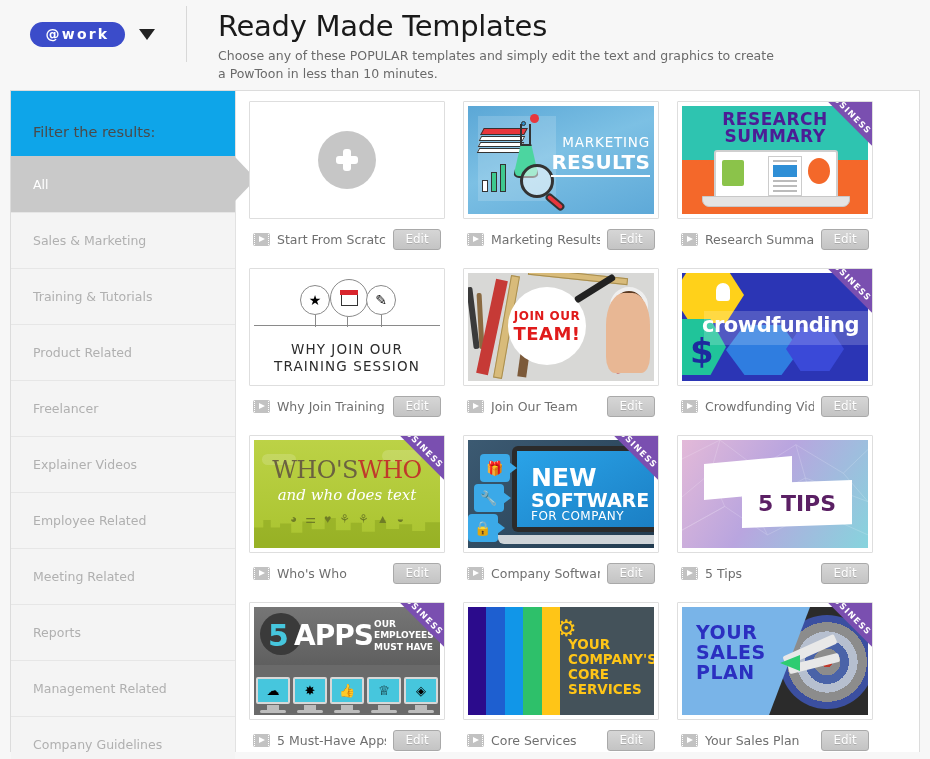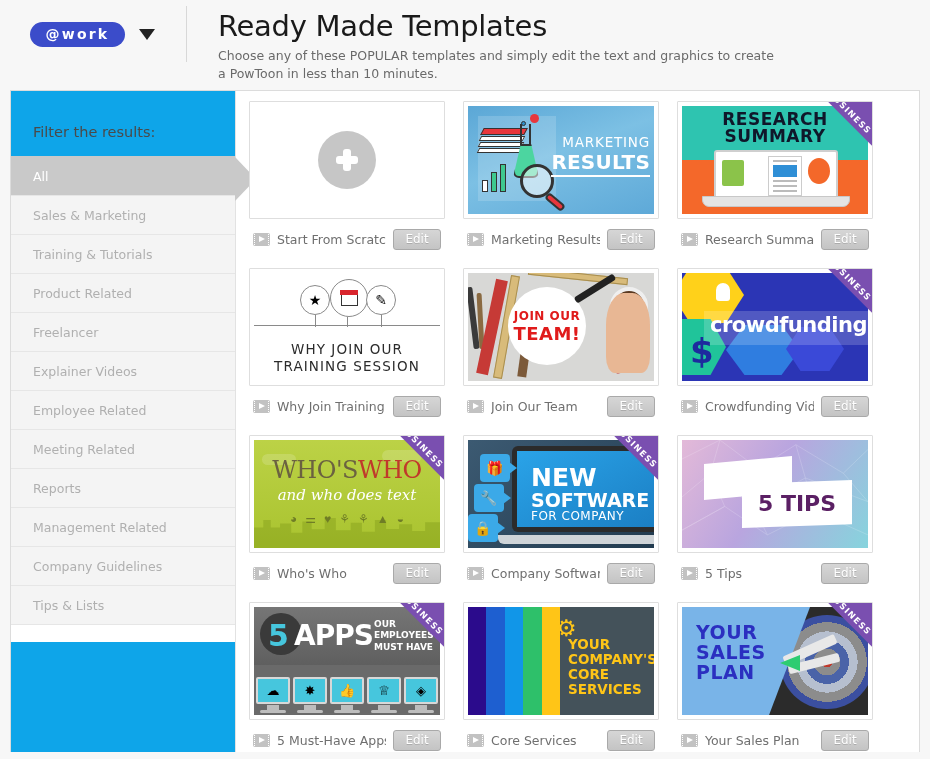--- a/index.html
+++ b/index.html
@@ -89,21 +89,21 @@
     flex: 0 0 225px;
     position: relative;
   }
   .sidebar-title {
     font-size: 14.5px;
     color: #4a4a4a;
     padding: 33px 0 16px 22px;
     font-family: "DejaVu Sans", sans-serif;
   }
   .filter-item {
-    height: 39px;
+    height: 56px;
     display: flex;
     align-items: center;
     padding-left: 22px;
     font-size: 12.5px;
     color: #b0b0b0;
     border-top: 1px solid #e6e6e6;
     cursor: pointer;
     position: relative;
     font-family: "DejaVu Sans", sans-serif;
     background: #f4f4f4;
@@ -257,21 +257,21 @@
   .mkt-bars i { display:block; width:6px; background:#fff; border:1px solid #333; }
   .mkt-mag { position:absolute; left:52px; bottom:16px; width:34px; height:34px; border:3px solid #333; border-radius:50%; background:rgba(255,255,255,.5); }
   .mkt-mag-h { position:absolute; left:76px; bottom:8px; width:22px; height:8px; background:#e8363c; border:2px solid #333; border-radius:4px; transform:rotate(40deg); }
   .mkt-txt { position:absolute; right:4px; top:30px; text-align:right; color:#fff; font-family:"DejaVu Sans",sans-serif; line-height:1; }
   .mkt-txt .l1 { font-size:13.5px; letter-spacing:.8px; }
   .mkt-txt .l2 { font-size:20px; font-weight:bold; letter-spacing:.2px; margin-top:2px; border-bottom:2px solid #fff; padding-bottom:3px; }
 
   
   .art-rs { width:100%; height:100%; background:#f4682a; position:relative; }
   .rs-band { position:absolute; top:0; left:0; right:0; height:54px; background:#2ec4b0; }
-  .rs-t { position:absolute; top:5px; left:0; right:0; text-align:center; color:#0f172a; font-weight:bold; font-size:17px; line-height:1.02; font-family:"DejaVu Sans",sans-serif; letter-spacing:.5px; }
+  .rs-t { position:absolute; top:5px; left:0; right:0; text-align:center; color:#4c1d95; font-weight:bold; font-size:17px; line-height:1.02; font-family:"DejaVu Sans",sans-serif; letter-spacing:.5px; }
   .rs-lap { position:absolute; left:32px; top:44px; width:124px; height:48px; background:#fff; border:2px solid #cfcfcf; border-radius:3px 3px 0 0; overflow:hidden; }
   .rs-lapbase { position:absolute; left:20px; bottom:7px; width:148px; height:11px; background:#e4e4e4; border-radius:0 0 7px 7px; border:1px solid #c8c8c8; }
   .rs-ic { position:absolute; width:22px; height:26px; border-radius:2px; }
   .rs-doc { position:absolute; left:52px; top:4px; width:34px; height:40px; background:#fff; border:1px solid #ccc; }
   .rs-doc i { display:block; height:2px; background:#bbb; margin:3px 4px; }
   .rs-doc .blue { background:#2f8fd6; height:12px; }
 
   
   .art-wjt { width:100%; height:100%; background:#fff; position:relative; }
   .wjt-line { position:absolute; left:0; right:0; top:52px; height:1px; background:#8a8a8a; }
@@ -294,21 +294,21 @@
   .jot-circle { position:absolute; left:40px; top:14px; width:78px; height:78px; border-radius:50%; background:#fff; display:flex; flex-direction:column; align-items:center; justify-content:center; color:#e01b1b; font-family:"DejaVu Sans",sans-serif; font-weight:bold; z-index:4; }
   .jot-circle .a { font-size:12px; letter-spacing:.5px; }
   .jot-circle .b { font-size:18px; letter-spacing:.5px; }
   .jot-hand { position:absolute; right:4px; top:20px; width:44px; height:80px; background:#e8b794; border-radius:40% 40% 20% 20%; z-index:5; }
   .jot-pen { position:absolute; left:104px; top:12px; width:46px; height:7px; background:#222; border-radius:3px; transform:rotate(-32deg); z-index:6; }
 
   
   .art-cf { width:100%; height:100%; background:#2b35b5; position:relative; overflow:hidden; }
   .cf-hex { position:absolute; clip-path:polygon(25% 0,75% 0,100% 50%,75% 100%,25% 100%,0 50%); }
   .cf-band { position:absolute; left:22px; top:38px; width:168px; height:34px; background:rgba(255,255,255,.18); }
-  .cf-word { position:absolute; left:28px; top:40px; color:#fff; font-size:21px; font-weight:bold; font-family:"DejaVu Sans",sans-serif; letter-spacing:-.5px; }
+  .cf-word { position:absolute; left:20px; top:40px; color:#fff; font-size:21px; font-weight:bold; font-family:"DejaVu Sans",sans-serif; letter-spacing:-.5px; }
   .cf-dollar { position:absolute; left:8px; bottom:10px; color:#1d2a9e; font-size:34px; font-weight:bold; font-family:"DejaVu Sans",sans-serif; }
   .cf-bulb { position:absolute; left:34px; top:10px; width:14px; height:18px; background:#fff; border-radius:7px 7px 3px 3px; }
 
   
   .art-ww { width:100%; height:100%; background:#b4cc3c; position:relative; overflow:hidden; }
   .ww-sky { position:absolute; inset:0; background:linear-gradient(#bcd246,#a9c32f); }
   .ww-cloud { position:absolute; background:rgba(255,255,255,.16); border-radius:20px; }
   .ww-city { position:absolute; left:0; right:0; bottom:0; height:34px; background:rgba(120,145,20,.35);
     clip-path: polygon(0 40%,5% 40%,5% 18%,9% 18%,9% 40%,14% 40%,14% 28%,20% 28%,20% 55%,26% 55%,26% 22%,31% 22%,31% 45%,38% 45%,38% 12%,44% 12%,44% 48%,52% 48%,52% 26%,58% 26%,58% 52%,65% 52%,65% 18%,71% 18%,71% 44%,78% 44%,78% 30%,85% 30%,85% 50%,92% 50%,92% 24%,100% 24%,100% 100%,0 100%); }
   .ww-t1 { position:absolute; left:0; right:0; top:16px; text-align:center; font-size:24px; font-family:"DejaVu Serif",serif; color:#6b6240; letter-spacing:-.5px; }

